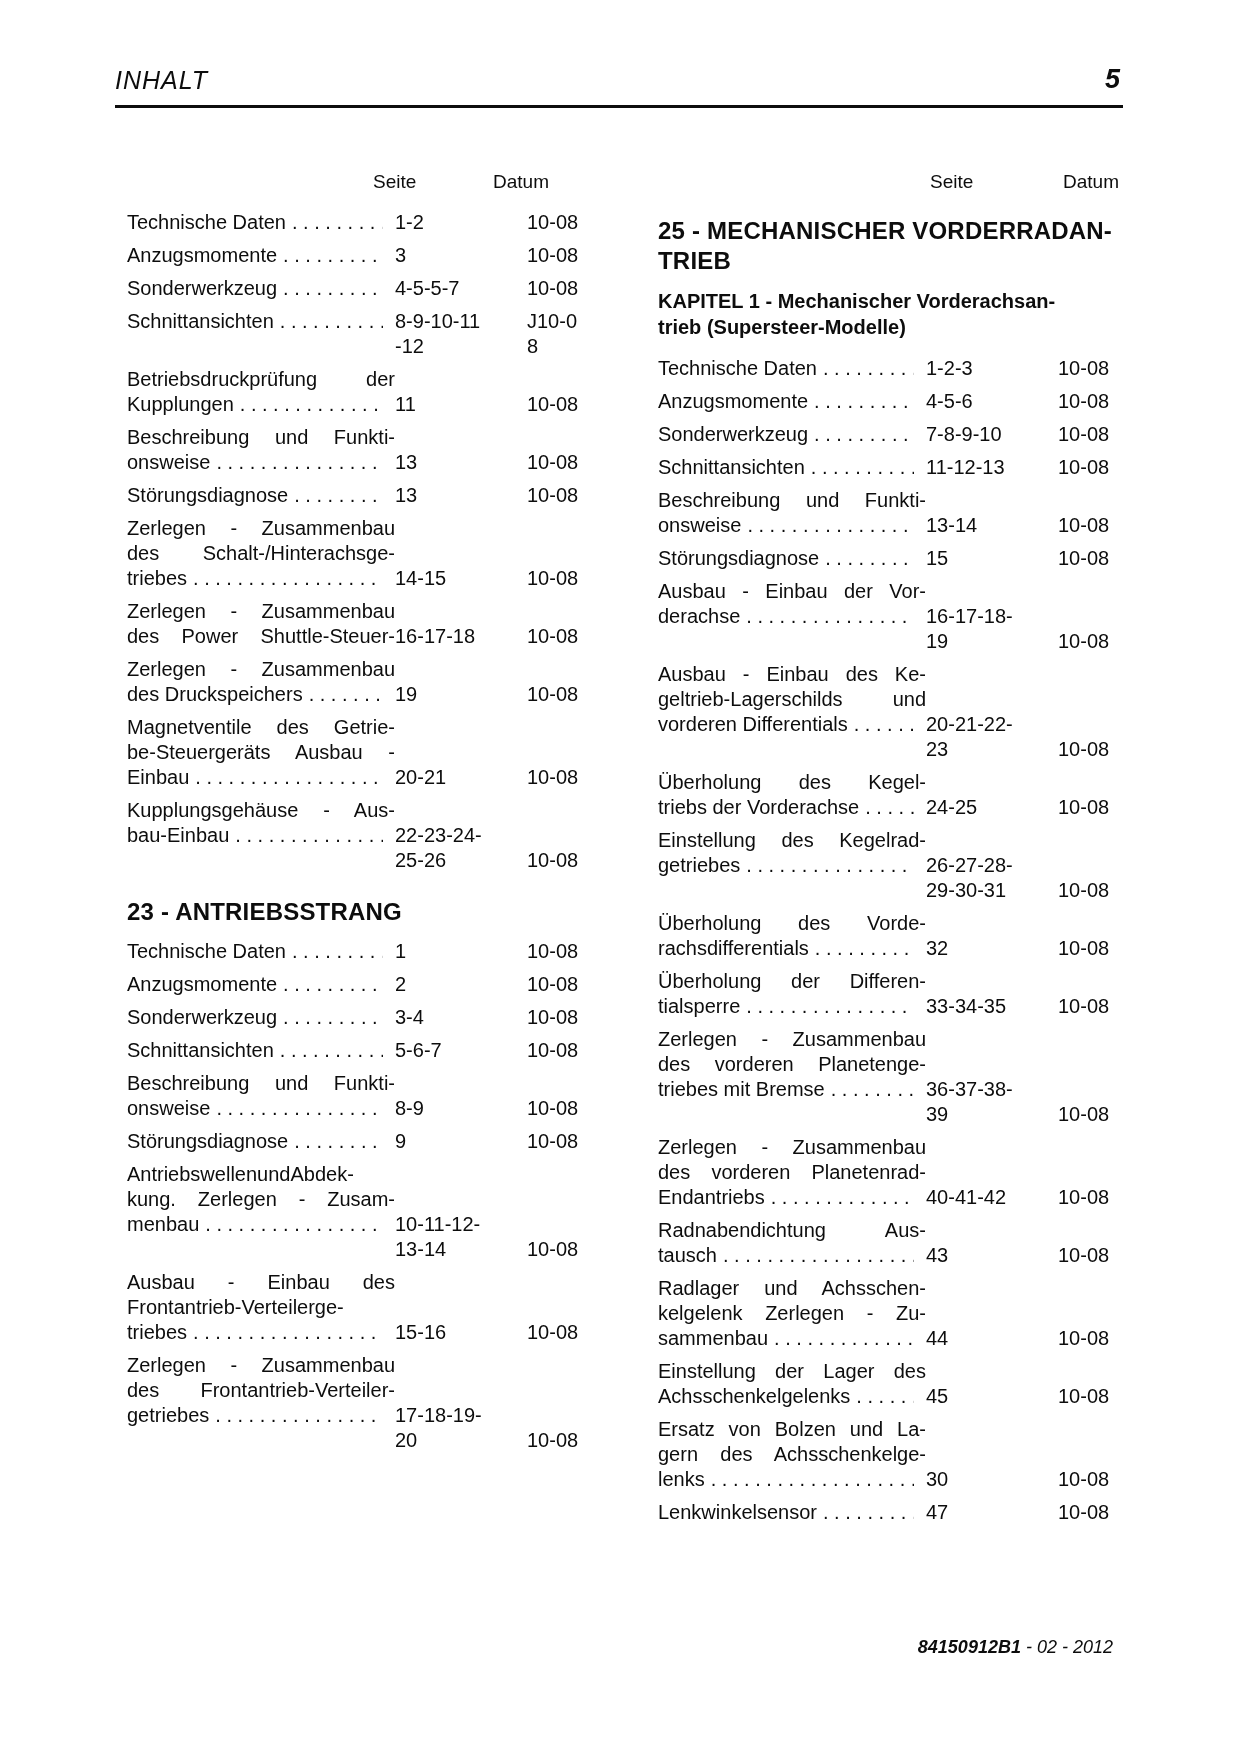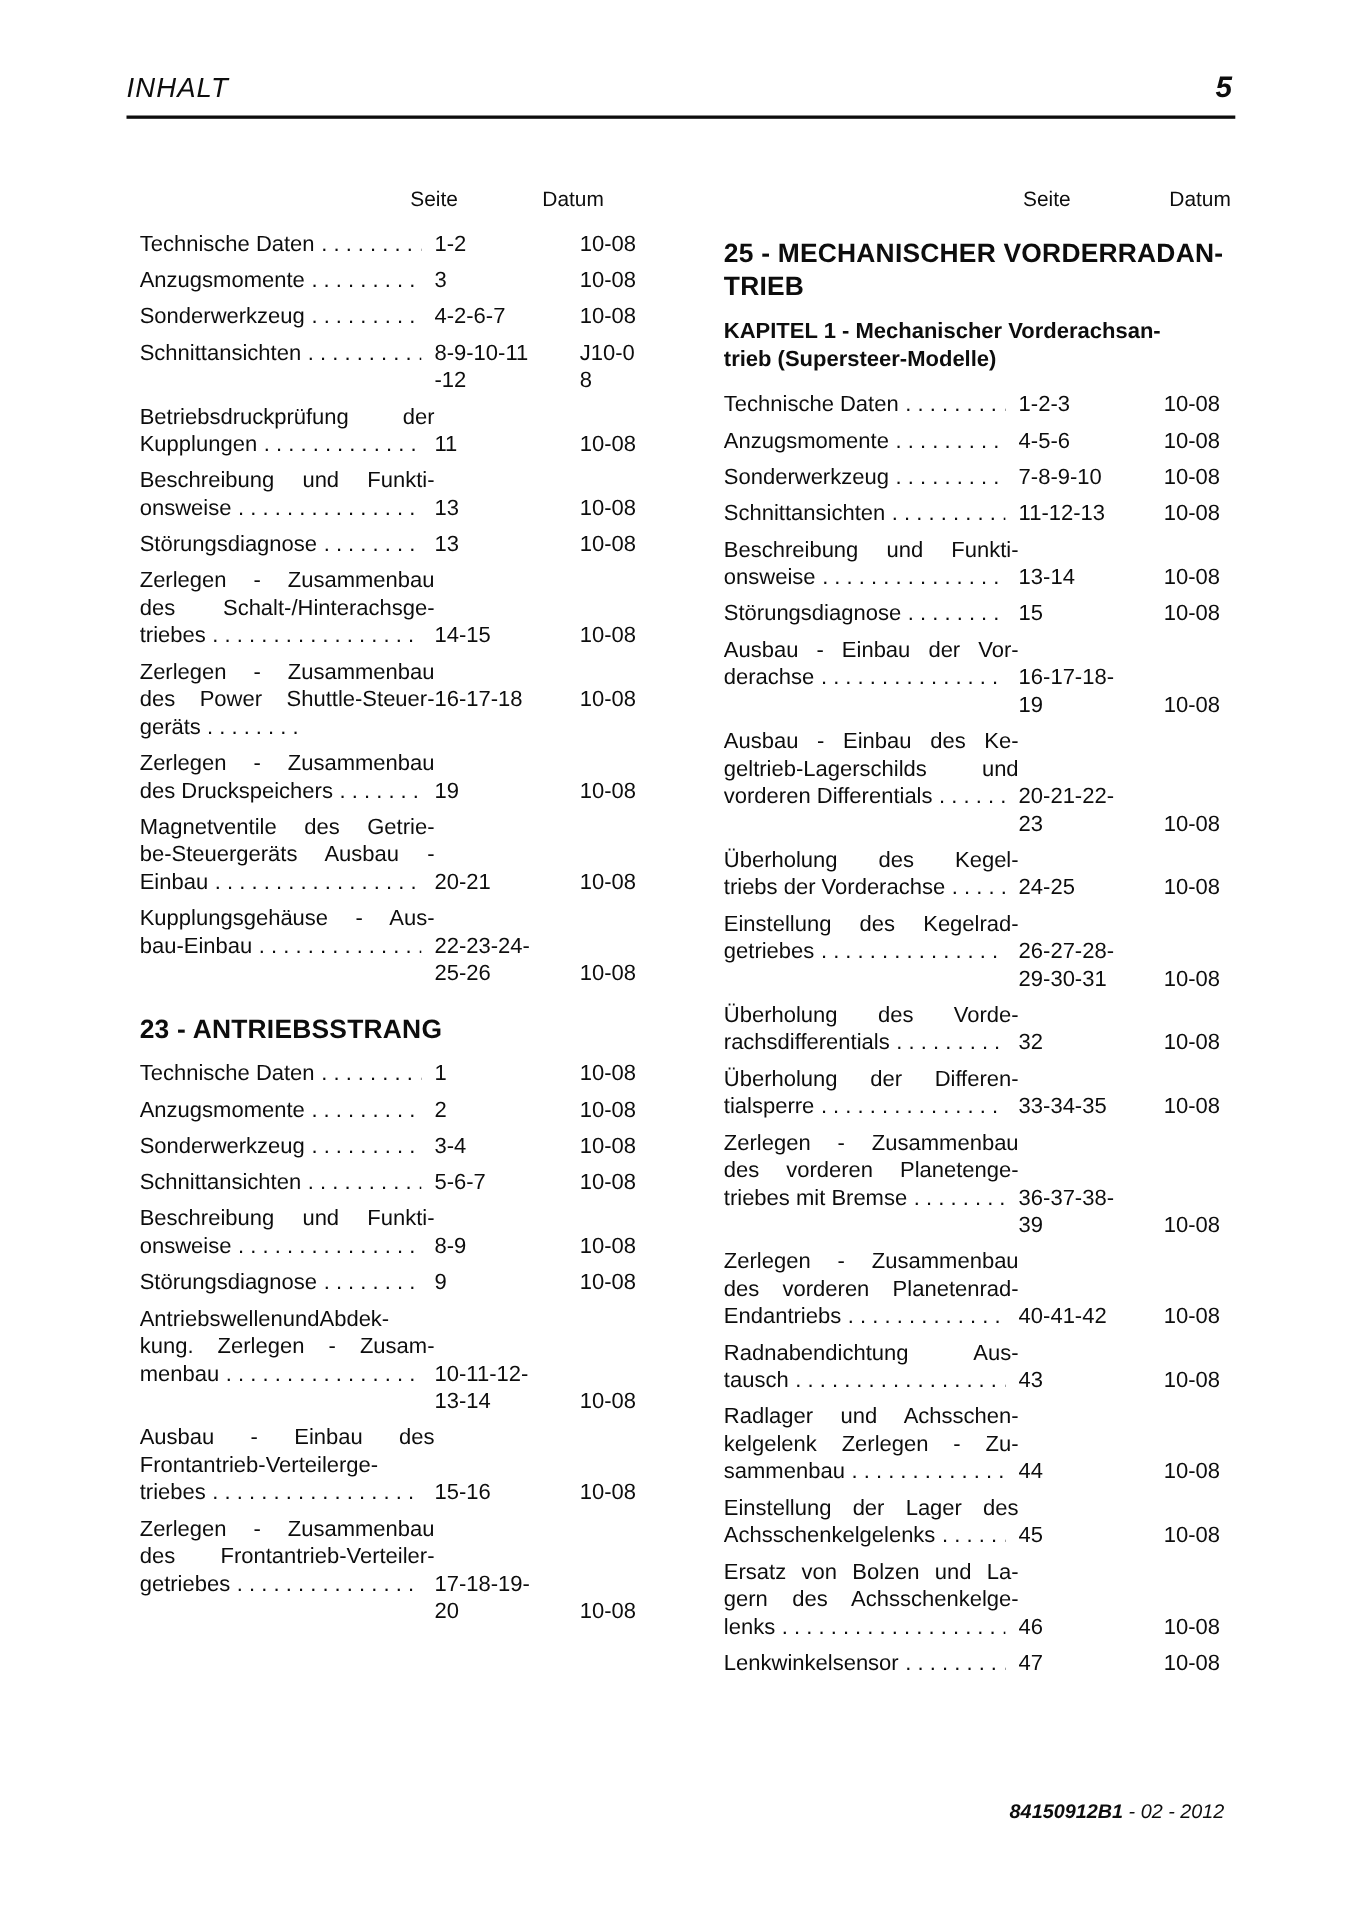--- a/index.html
+++ b/index.html
@@ -91,21 +91,21 @@
     <div class="cell pc">3</div>
     <div class="cell dc">10-08</div>
   </div>
       </div>
       <div class="entry">
         <div class="row">
     <div class="cell tc leadrow">
             <span class="txt">Sonderwerkzeug</span>
             <span class="lead"></span>
           </div>
-    <div class="cell pc">4-2-6-7</div>
+    <div class="cell pc">4-5-5-7</div>
     <div class="cell dc">10-08</div>
   </div>
       </div>
       <div class="entry">
         <div class="row">
     <div class="cell tc leadrow">
             <span class="txt">Schnittansichten</span>
             <span class="lead"></span>
           </div>
     <div class="cell pc">8-9-10-11</div>
@@ -180,25 +180,20 @@
       <div class="entry">
         <div class="row">
     <div class="cell tc just">Zerlegen - Zusammenbau</div>
     <div class="cell pc"></div>
     <div class="cell dc"></div>
   </div>
         <div class="row">
     <div class="cell tc just">des Power Shuttle-Steuer-</div>
     <div class="cell pc">16-17-18</div>
     <div class="cell dc">10-08</div>
-  </div>
-        <div class="row">
-    <div class="cell tc plain">geräts . . . . . . . .</div>
-    <div class="cell pc"></div>
-    <div class="cell dc"></div>
   </div>
       </div>
       <div class="entry">
         <div class="row">
     <div class="cell tc just">Zerlegen - Zusammenbau</div>
     <div class="cell pc"></div>
     <div class="cell dc"></div>
   </div>
         <div class="row">
     <div class="cell tc leadrow">
@@ -678,21 +673,21 @@
         <div class="row">
     <div class="cell tc just">gern des Achsschenkelge-</div>
     <div class="cell pc"></div>
     <div class="cell dc"></div>
   </div>
         <div class="row">
     <div class="cell tc leadrow">
             <span class="txt">lenks</span>
             <span class="lead"></span>
           </div>
-    <div class="cell pc">46</div>
+    <div class="cell pc">30</div>
     <div class="cell dc">10-08</div>
   </div>
       </div>
       <div class="entry">
         <div class="row">
     <div class="cell tc leadrow">
             <span class="txt">Lenkwinkelsensor</span>
             <span class="lead"></span>
           </div>
     <div class="cell pc">47</div>

